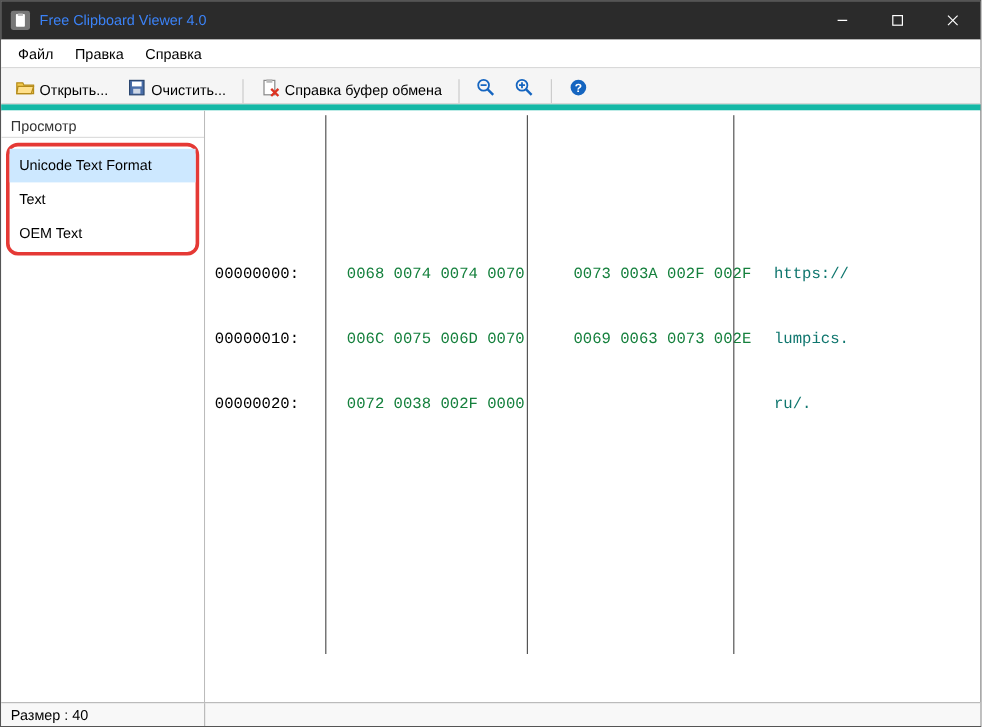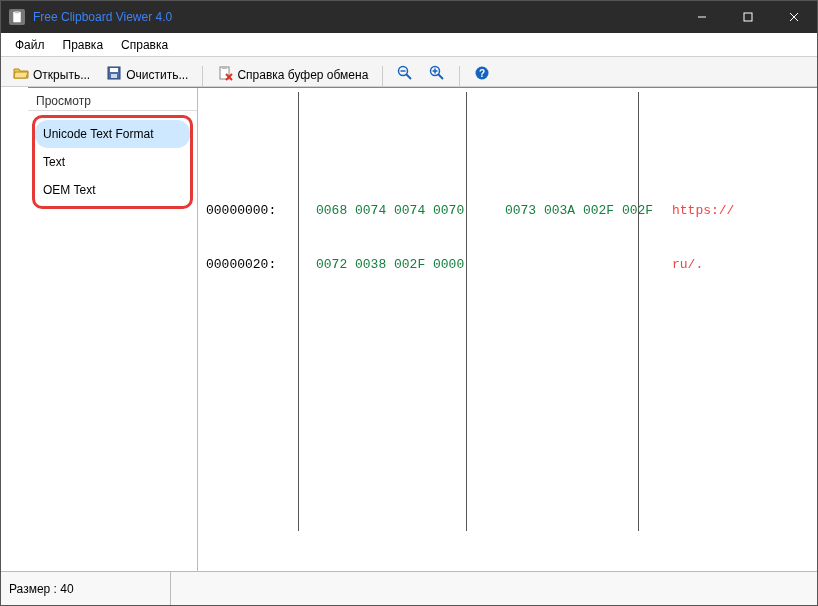--- a/index.html
+++ b/index.html
@@ -10,39 +10,39 @@
   .titlebar .app-icon svg { width: 12px; height: 12px; }
   .titlebar .title { flex: 1; font-size: 12px; }
   .titlebar .winbtns { display: flex; }
   .titlebar .winbtn { width: 46px; height: 32px; display: flex; align-items: center; justify-content: center; color: #fff; }
   .menubar { height: 24px; background: #fff; border-bottom: 1px solid #d0d0d0; display: flex; align-items: center; padding: 0 6px; gap: 2px; }
   .menubar .menuitem { padding: 2px 8px; border-radius: 2px; cursor: default; }
   .toolbar { height: 30px; background: #f5f5f5; border-bottom: 1px solid #d0d0d0; display: flex; align-items: flex-end; padding: 0 6px; gap: 4px; }
   .toolbar .tbtn { display: flex; align-items: center; padding: 2px 6px; gap: 4px; cursor: default; }
   .toolbar .sep { width: 1px; height: 20px; background: #ccc; margin: 0 4px; }
   .toolbar svg { width: 16px; height: 16px; }
-  .content { flex: 1; display: flex; border-top: 1px solid #14b8a6; overflow: hidden; position: relative; margin-left: 27px; }
+  .content { flex: 1; display: flex; border-top: 5px solid #14b8a6; overflow: hidden; position: relative; }
   .sidebar { width: 170px; border-right: 1px solid #bbb; display: flex; flex-direction: column; background: #fff; padding: 2px 0; }
   .sidebar .header { padding: 4px 8px 2px 8px; color: #333; border-bottom: 1px solid #ddd; font-size: 12px; }
   .sidebar .listwrap { margin: 4px 4px; border: 3px solid #e53935; border-radius: 10px; padding: 2px 0; }
   .sidebar .item { padding: 7px 8px; cursor: default; font-size: 12px; }
-  .sidebar .item.selected { background: #cde8ff; border-radius: 13px; }
-  .hexpane { flex: 1; background: #fff; font-family: Consolas, "Courier New", monospace; font-size: 13px; padding: 6px 8px; overflow: auto; white-space: pre; line-height: 18px; position: relative; }
+  .sidebar .item.selected { background: #cde8ff; }
+  .hexpane { flex: 1; background: #fff; font-family: Consolas, "Courier New", monospace; font-size: 13px; padding: 20px 8px; overflow: auto; white-space: pre; line-height: 18px; position: relative; }
   .hexrow { display: flex; }
   .offset { color: #000; width: 90px; }
   .hexcol { color: #15803d; }
   .hexgroup1 { width: 162px; }
   .hexgroup2 { width: 162px; text-align: center; }
   .hexgutter { width: 20px; }
-  .ascii { color: #ef4444; padding-left: 12px; text-align: center; }
+  .ascii { color: #0f766e; padding-left: 12px; text-align: center; }
   .hexsep { position: absolute; top: 4px; bottom: 40px; border-left: 1px solid #555; }
   .hexsep.s1 { left: 100px; }
   .hexsep.s2 { left: 268px; }
   .hexsep.s3 { left: 440px; }
-  .statusbar { height: 34px; border-top: 1px solid #bbb; display: flex; align-items: center; font-size: 12px; background: #f8f8f8; }
+  .statusbar { height: 20px; border-top: 1px solid #bbb; display: flex; align-items: center; font-size: 12px; background: #f8f8f8; }
   .statusbar .cell { padding: 0 8px; border-right: 1px solid #bbb; height: 100%; display: flex; align-items: center; }
   .statusbar .cell.first { width: 170px; }
   .statusbar .cell.rest { flex: 1; border-right: none; overflow: hidden; white-space: nowrap; }
   .arrow { position: absolute; left: 172px; top: 28px; pointer-events: none; }
   .highlight-row { position: absolute; left: 8px; right: 8px; height: 18px; background: #eaeaea; z-index: -1; }
 </style>
 </head>
 <body>
 
 <div class="window">
@@ -157,20 +157,28 @@
       <div class="hexsep s3"></div>
       <div class="hexrow">
         <span class="offset">00000000:</span>
         <span class="hexgutter"></span>
         <span class="hexcol hexgroup1">0068 0074 0074 0070</span>
         <span class="hexgutter"></span>
         <span class="hexcol hexgroup2">0073 003A 002F 002F</span>
         <span class="ascii">https://</span>
       </div>
       <div class="hexrow">
+        <span class="offset">00000010:</span>
+        <span class="hexgutter"></span>
+        <span class="hexcol hexgroup1">006C 0075 006D 0070</span>
+        <span class="hexgutter"></span>
+        <span class="hexcol hexgroup2">0069 0063 0073 002E</span>
+        <span class="ascii">lumpics.</span>
+      </div>
+      <div class="hexrow">
         <span class="offset">00000020:</span>
         <span class="hexgutter"></span>
         <span class="hexcol hexgroup1">0072 0038 002F 0000</span>
         <span class="hexgutter"></span>
         <span class="hexcol hexgroup2"></span>
         <span class="ascii">ru/.</span>
       </div>
     </div>
   </div>
 

